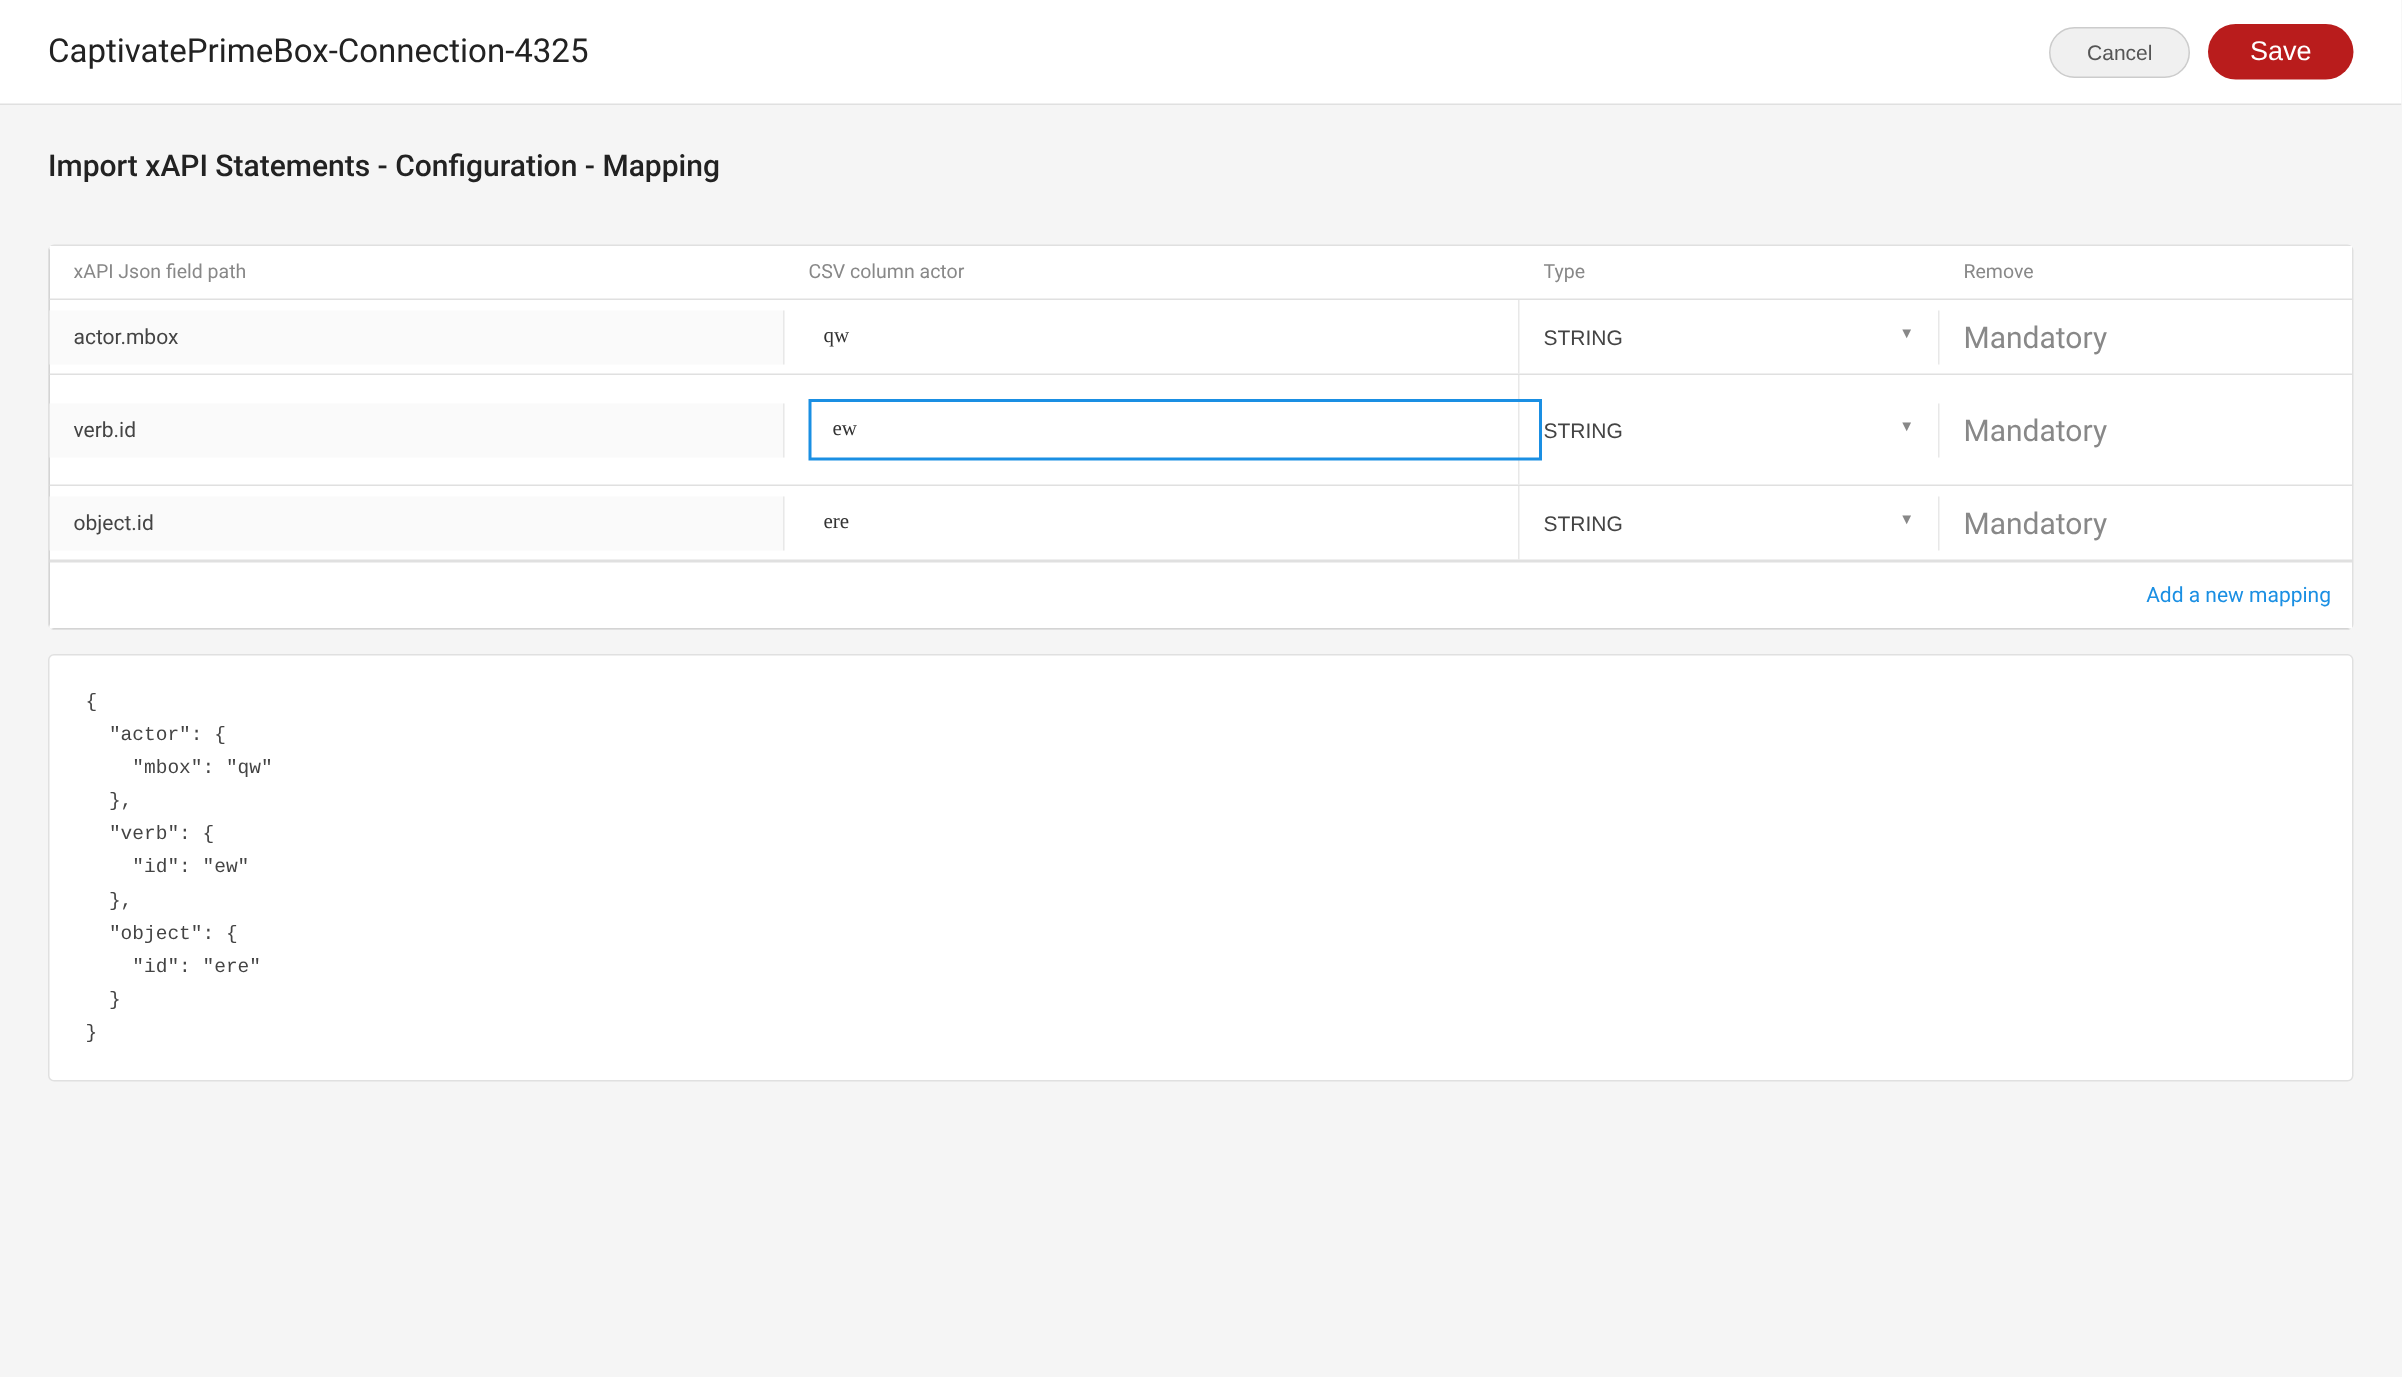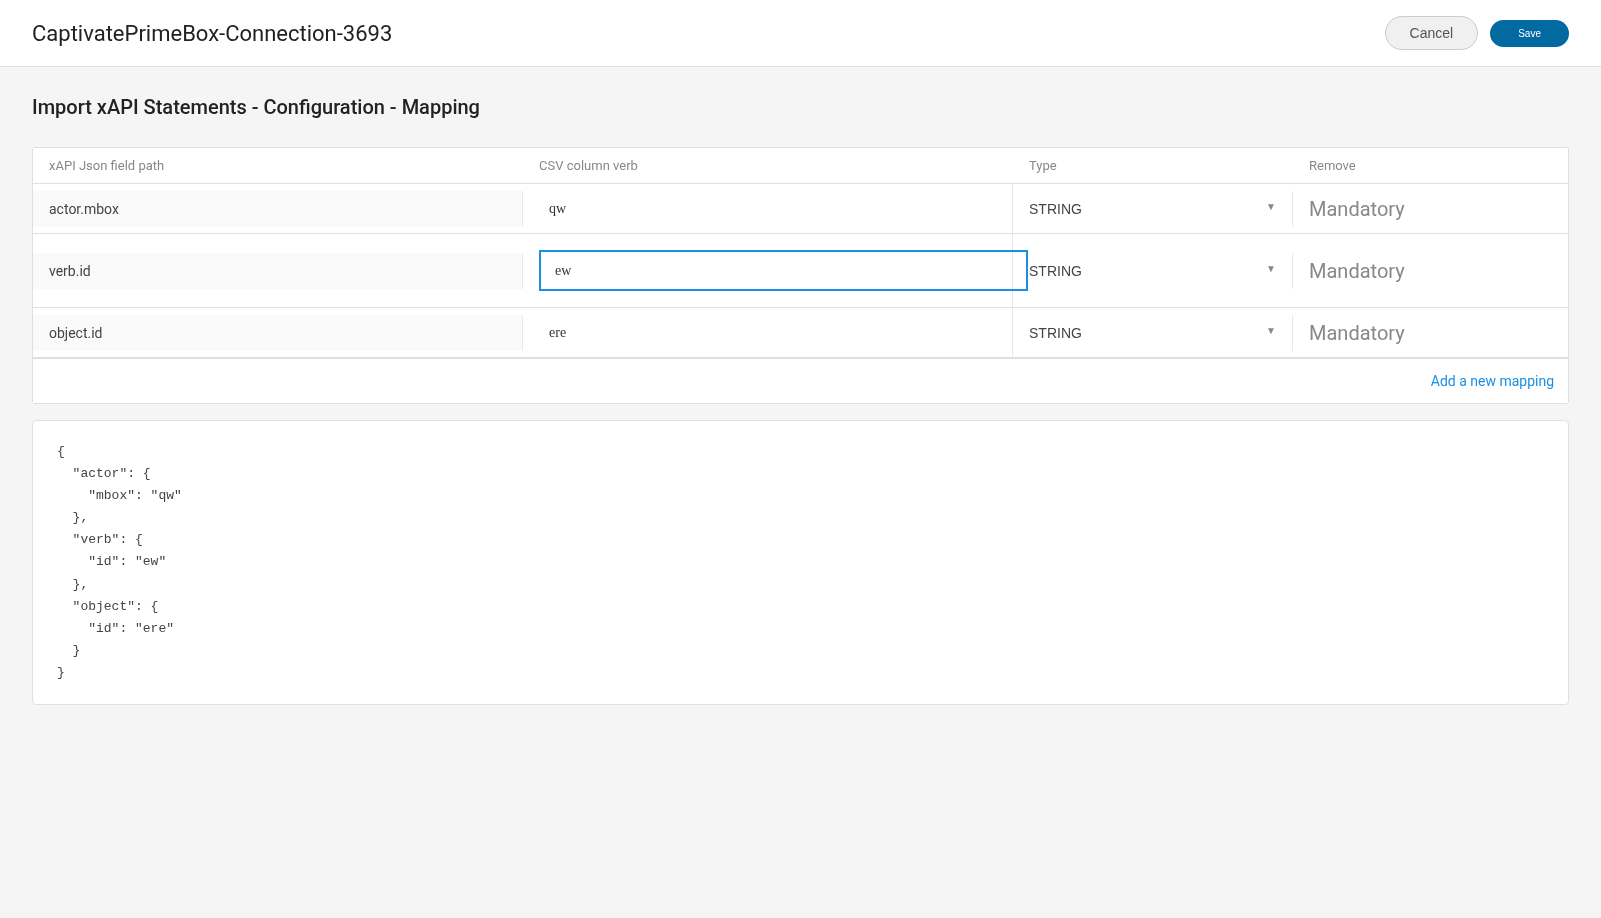--- a/index.html
+++ b/index.html
@@ -49,36 +49,36 @@
       background: #f0f0f0;
       color: #555;
       font-size: 14px;
       cursor: pointer;
     }
 
     .btn-save {
       padding: 8px 28px;
       border-radius: 20px;
       border: none;
-      background: #0369a1;
+      background: #b91c1c;
       color: #fff;
-      font-size: 10px;
+      font-size: 18px;
       cursor: pointer;
       font-weight: 500;
     }
 
     .main-content {
       padding: 28px 32px;
     }
 
     .page-title {
       font-size: 20px;
       font-weight: 500;
       color: #222;
-      margin-bottom: 28px;
+      margin-bottom: 41px;
     }
 
     .table-wrapper {
       background: #737373;
       border: 1px solid #e0e0e0;
       border-radius: 4px;
       margin-bottom: 0;
     }
 
     .table-header {
@@ -208,35 +208,35 @@
     .csv-input-wrapper.active {
       border: 2px solid #1a8fe3;
     }
   </style>
 </head>
 <body>
 
 <div class="page-container">
 
   <div class="header">
-    <span class="header-title">CaptivatePrimeBox-Connection-3693</span>
+    <span class="header-title">CaptivatePrimeBox-Connection-4325</span>
     <div class="header-actions">
       <button class="btn-cancel">Cancel</button>
       <button class="btn-save">Save</button>
     </div>
   </div>
 
   <div class="main-content">
     <div class="page-title">Import xAPI Statements - Configuration - Mapping</div>
 
     <div class="table-wrapper">
 
       <div class="table-header">
         <div class="table-header-cell">xAPI Json field path</div>
-        <div class="table-header-cell">CSV column verb</div>
+        <div class="table-header-cell">CSV column actor</div>
         <div class="table-header-cell">Type</div>
         <div class="table-header-cell">Remove</div>
       </div>
 
       <div class="table-row">
         <div class="table-cell field-path-cell">
           <span>actor.mbox</span>
         </div>
         <div class="table-cell table-cell-input">
           <div class="csv-input-wrapper">

